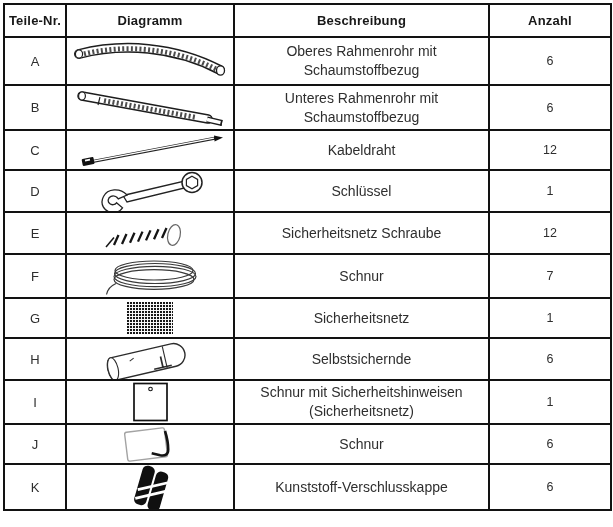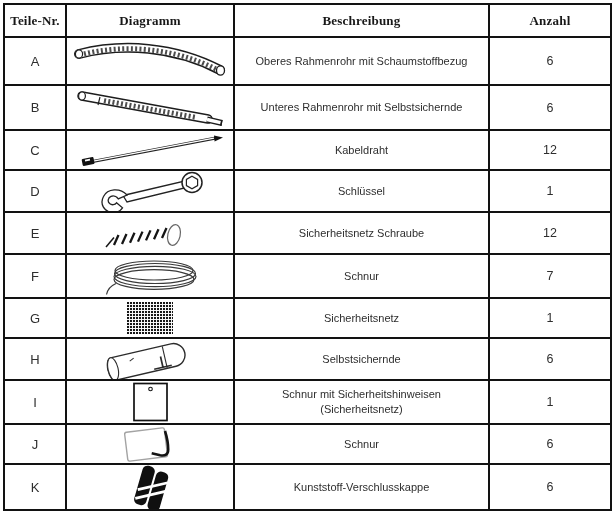--- a/index.html
+++ b/index.html
@@ -20,30 +20,30 @@
     text-align:center;
     vertical-align:middle;
     overflow:hidden;
   }
   th{
     font-size:13px;
     font-weight:bold;
     color:#181818;
     letter-spacing:.2px;
   }
-  td{font-size:11px;color:#2e2e2e;}
+  td{font-size:14px;color:#2e2e2e;}
   td.part{font-size:13px;}
   td.qty{font-size:12.5px;}
   .desc{
     max-width:215px;
     margin:0 auto;
     line-height:1.35;
   }
   
-  tr.hdr  {height:33px;font-family:Liberation Serif, serif;}
+  tr.hdr  {height:33px;}
   tr.row-a{height:48px;}
   tr.row-b{height:45px;}
   tr.row-c{height:39px;}
   tr.row-d{height:41px;}
   tr.row-e{height:42px;}
   tr.row-f{height:43px;}
   tr.row-g{height:40px;}
   tr.row-h{height:40px;}
   tr.row-i{height:43px;}
   tr.row-j{height:39px;}
@@ -101,21 +101,21 @@
         <line x1="12" y1="9" x2="138" y2="32" stroke="#ffffff" stroke-width="6.5" stroke-linecap="round"></line>
         <line x1="34" y1="13.6" x2="126" y2="30.4" stroke="#4d4d4d" stroke-width="5" stroke-dasharray="2 2.3"></line>
         <line x1="30" y1="10" x2="28" y2="18" stroke="#1d1d1d" stroke-width="1.1"></line>
         <ellipse cx="12" cy="9" rx="3.4" ry="4" fill="#fff" stroke="#1d1d1d" stroke-width="1.2"></ellipse>
         <line x1="137" y1="32.5" x2="152" y2="36" stroke="#1d1d1d" stroke-width="6"></line>
         <line x1="137" y1="32.5" x2="150.5" y2="35.6" stroke="#ffffff" stroke-width="3.4"></line>
         <line x1="152" y1="33" x2="151" y2="39" stroke="#1d1d1d" stroke-width="1.2"></line>
       </svg>
     </td>
     <td>
-            <div class="desc">Unteres Rahmenrohr mit Selbstsichernde</div>
+            <div class="desc">Unteres Rahmenrohr mit Schaumstoffbezug</div>
           </td>
     <td class="qty">6</td>
   </tr>
 
   <tr class="row-c">
     <td class="part">C</td>
     <td>
       <svg class="diag" width="160" height="38" viewBox="0 0 160 38">
         <line x1="20" y1="31" x2="146" y2="7" stroke="#222" stroke-width="3"></line>
         <line x1="22" y1="30.4" x2="144" y2="7.2" stroke="#fff" stroke-width="1.3"></line>

